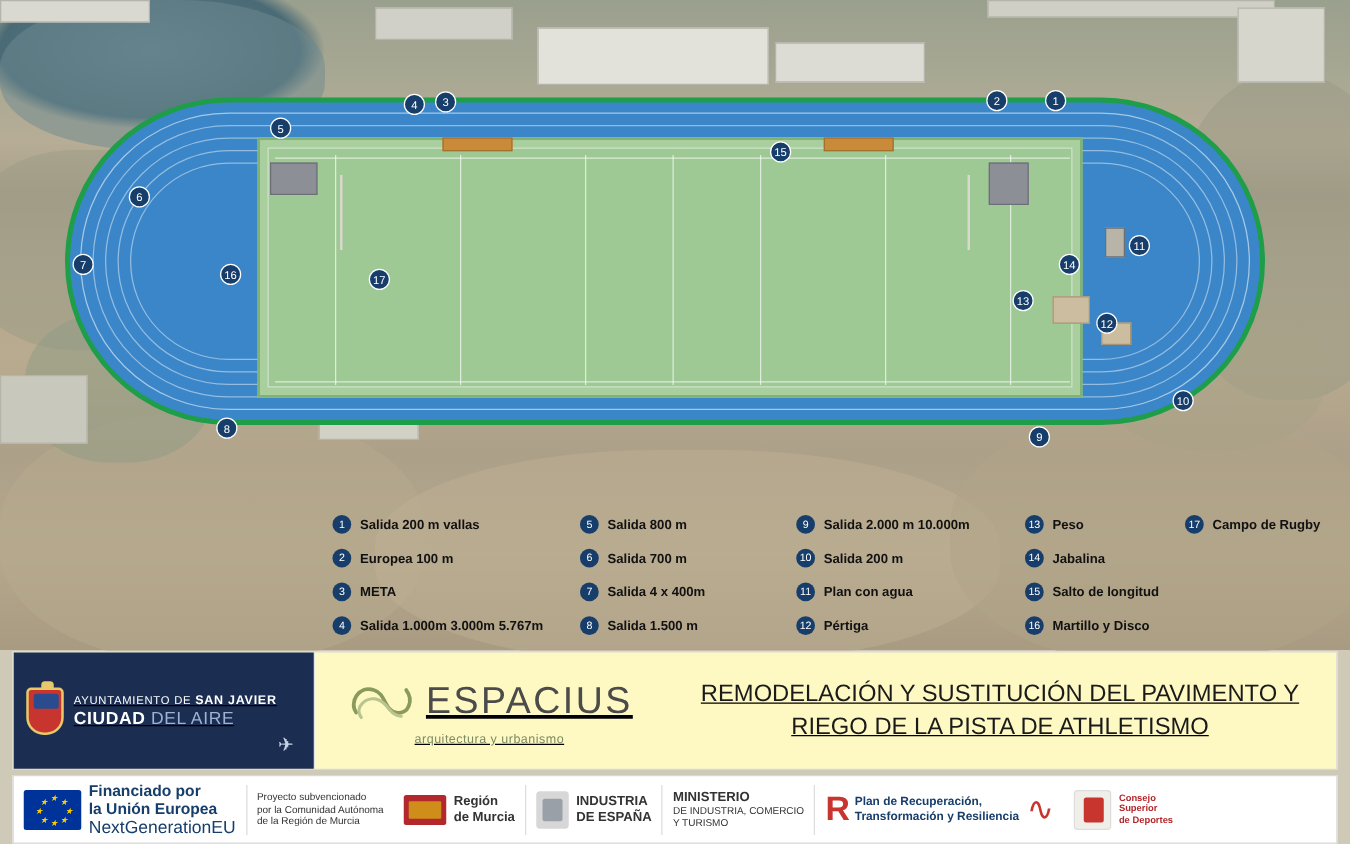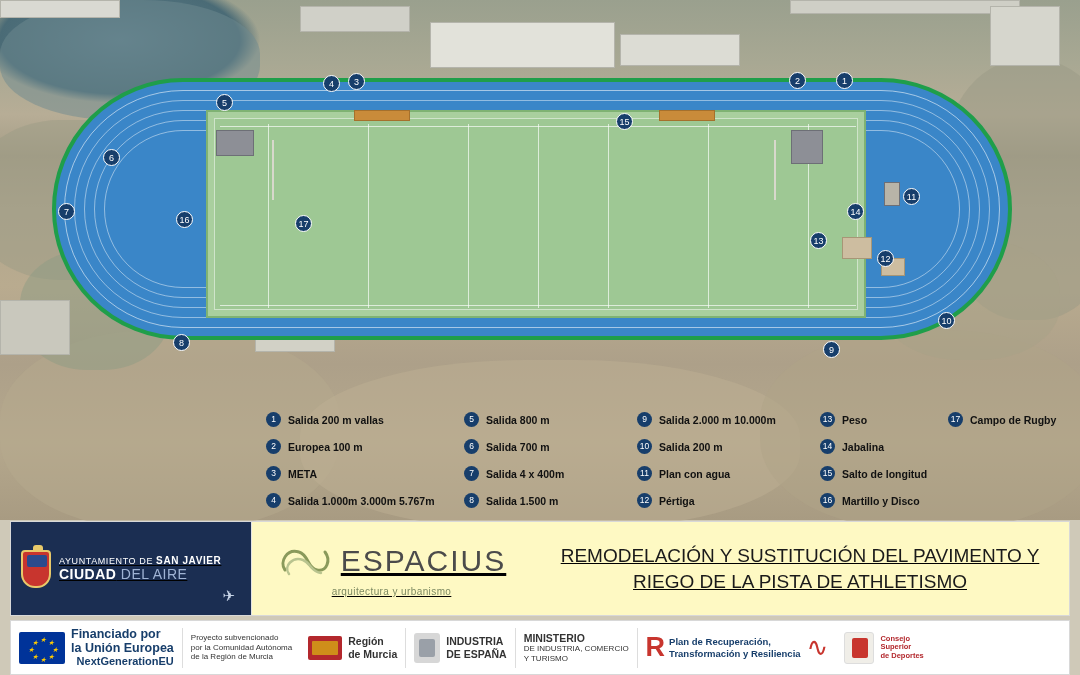--- a/index.html
+++ b/index.html
@@ -145,21 +145,21 @@
   .f-cell { display:flex; align-items:center; gap:6px; padding: 0 8px; height: 100%; }
   .f-div { width:1px; height: 40px; background:#ddd; }
   .eu-flag {
     width: 46px; height: 32px; background: #003399; position: relative; flex:0 0 auto;
     border-radius: 2px;
   }
   .eu-flag i {
     position:absolute; color:#ffcc00; font-size: 7px; line-height: 7px;
   }
   .eu-text { font-size: 12.5px; color:#173e6b; font-weight: bold; line-height: 1.12; }
-  .eu-text small { display:block; font-size: 11px; font-weight: bold; color:#173e6b;text-align:right; }
+  .eu-text small { display:block; font-size: 14px; font-weight: normal; color:#173e6b; }
   .murcia-flag { width: 34px; height: 24px; background:#b3282d; border-radius:2px; position:relative; }
   .murcia-flag:after{content:""; position:absolute; left:4px; top:5px; width:26px; height:14px; background:#d4a017; opacity:.85; border-radius:1px;}
   .sm { font-size: 8px; color:#333; line-height: 1.2; }
   .sm b { font-size: 10.5px; }
   .esc { width: 26px; height: 30px; background:#d7d7d7; border-radius: 3px; position:relative; }
   .esc:after{content:""; position:absolute; left:5px; top:6px; width:16px; height:18px; background:#9aa0a8; border-radius:2px;}
   .prtr-mark { font-size: 27px; color:#c8352e; font-weight:bold; letter-spacing:-2px; }
   .prtr-txt { font-size: 9.5px; color:#173e6b; font-weight:bold; line-height:1.2; }
   .swirl { font-size: 26px; color:#c8352e; }
   .csd { width: 30px; height: 32px; background:#f0eee8; border: 1px solid #ddd; border-radius:3px; position:relative;}

